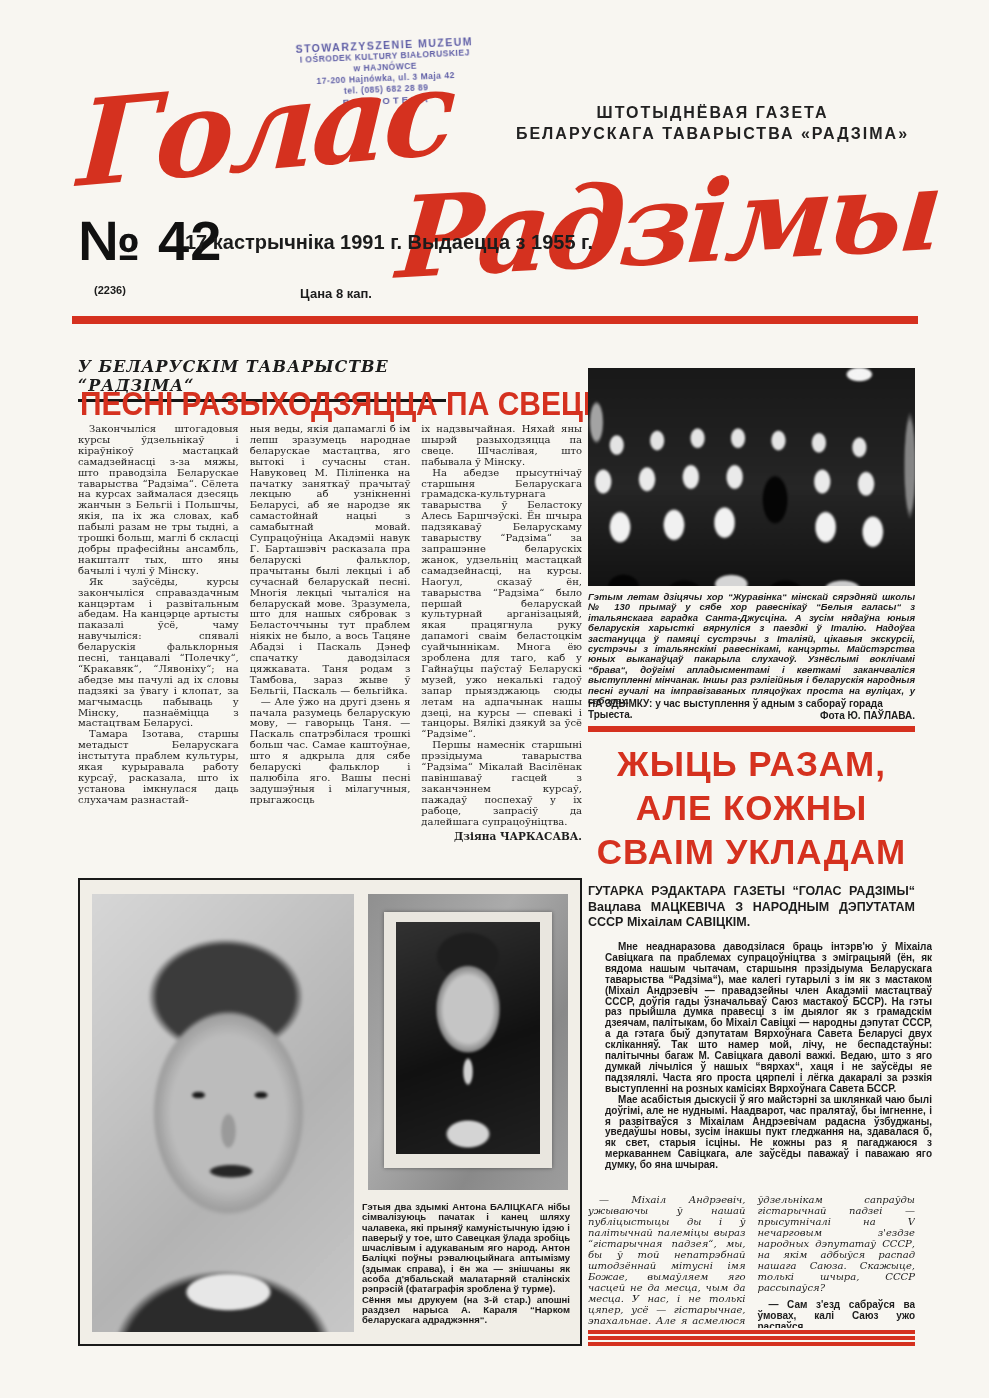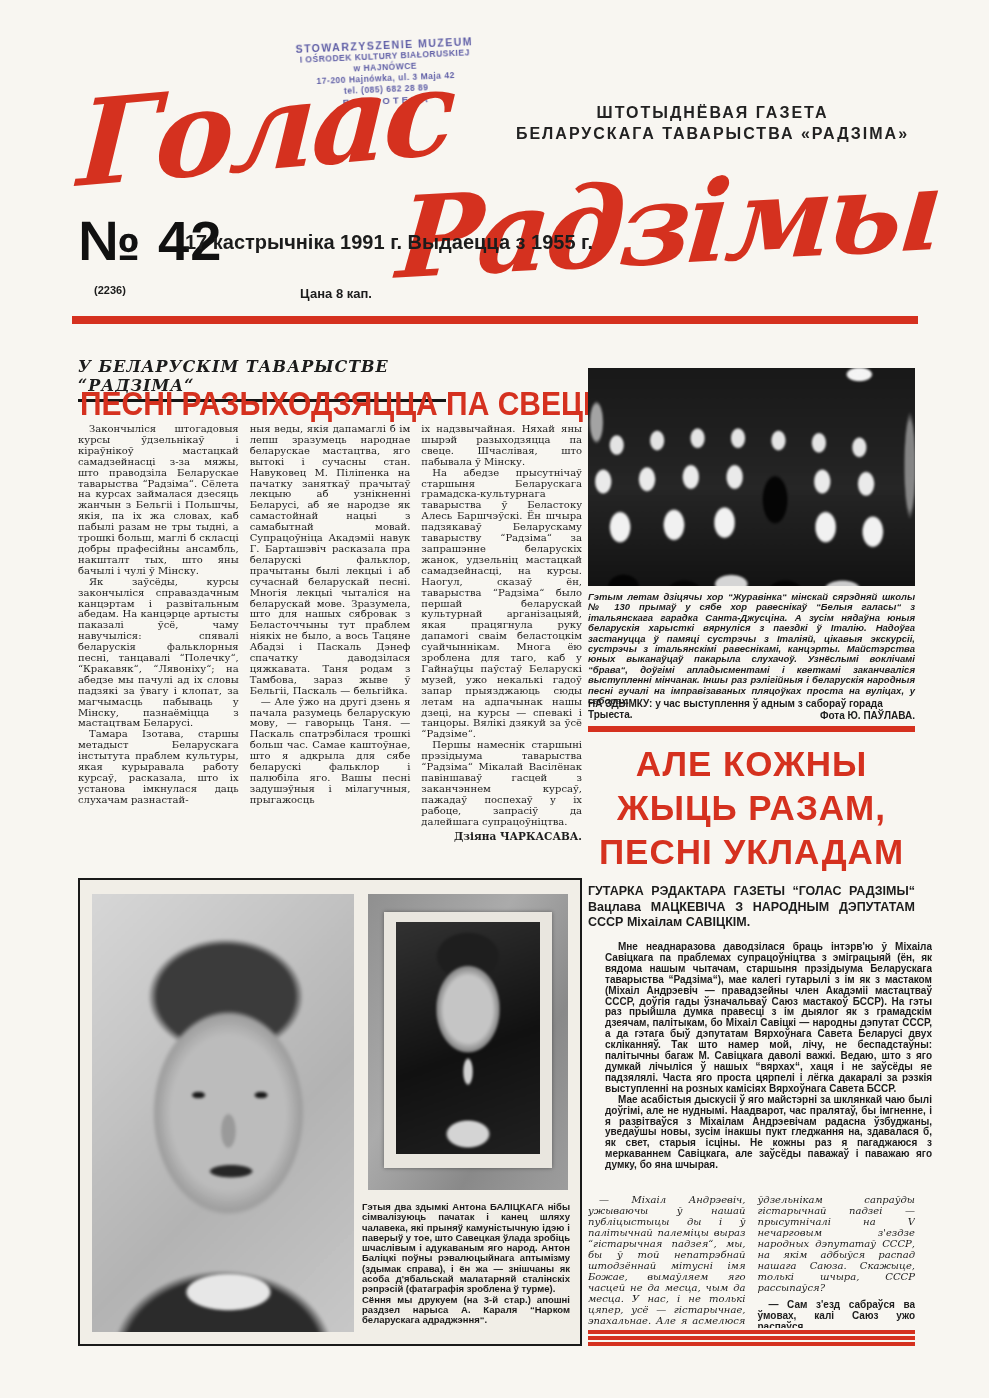--- a/index.html
+++ b/index.html
@@ -235,23 +235,23 @@
     <div id="choir-photo-art" class="art"></div>
   </div>
   <div id="choir-caption">
       <p>Гэтым летам дзіцячы хор “Журавінка“ мінскай сярэдняй школы № 130 прымаў у сябе хор равеснікаў “Белыя галасы“ з італьянскага гарадка Санта-Джусціна. А зусім нядаўна юныя беларускія харысткі вярнуліся з паездкі ў Італію. Надоўга застануцца ў памяці сустрэчы з Італіяй, цікавыя экскурсіі, сустрэчы з італьянскімі равеснікамі, канцэрты. Майстэрства юных выканаўцаў пакарыла слухачоў. Узнёслымі воклічамі “брава“, доўгімі апладысментамі і кветкамі заканчваліся выступленні мінчанак. Іншы раз рэлігійныя і беларускія народныя песні гучалі на імправізаваных пляцоўках проста на вуліцах, у саборах.</p>
     </div>
   <div id="choir-note">НА ЗДЫМКУ: у час выступлення ў адным з сабораў горада Трыеста.</div>
   <div id="choir-credit">Фота Ю. ПАЎЛАВА.</div>
   <div id="red-rule-2"></div>
 
   <div id="headline-interview">
+    <div>ЖЫЦЬ РАЗАМ,</div>
     <div>АЛЕ КОЖНЫ</div>
-    <div>ЖЫЦЬ РАЗАМ,</div>
-    <div>ПЕСНІ УКЛАДАМ</div>
+    <div>СВАІМ УКЛАДАМ</div>
   </div>
   <div id="interview-intro">ГУТАРКА РЭДАКТАРА ГАЗЕТЫ “ГОЛАС РАДЗІМЫ“ Вацлава МАЦКЕВІЧА З НАРОДНЫМ ДЭПУТАТАМ СССР Міхаілам САВІЦКІМ.</div>
   <div id="interview-lead">
       <p>Мне неаднаразова даводзілася браць інтэрв'ю ў Міхаіла Савіцкага па праблемах супрацоўніцтва з эміграцыяй (ён, як вядома нашым чытачам, старшыня прэзідыума Беларускага таварыства “Радзіма“), мае калегі гутарылі з ім як з мастаком (Міхаіл Андрэевіч — правадзейны член Акадэміі мастацтваў СССР, доўгія гады ўзначальваў Саюз мастакоў БССР). На гэты раз прыйшла думка правесці з ім дыялог як з грамадскім дзеячам, палітыкам, бо Міхаіл Савіцкі — народны дэпутат СССР, а да гэтага быў дэпутатам Вярхоўнага Савета Беларусі двух скліканняў. Так што намер мой, лічу, не беспадстаўны: палітычны багаж М. Савіцкага даволі важкі. Ведаю, што з яго думкай лічыліся ў нашых “вярхах“, хаця і не заўсёды яе падзялялі. Часта яго проста цярпелі і лёгка дакаралі за рэзкія выступленні на розных камісіях Вярхоўнага Савета БССР.</p>
       <p>Мае асабістыя дыскусіі ў яго майстэрні за шклянкай чаю былі доўгімі, але не нуднымі. Наадварот, час пралятаў, бы імгненне, і я развітваўся з Міхаілам Андрэевічам радасна ўзбуджаны, уведаўшы новы, зусім інакшы пукт гледжання на, здавалася б, як свет, старыя ісціны. Не кожны раз я пагаджаюся з меркаваннем Савіцкага, але заўсёды паважаў і паважаю яго думку, бо яна шчырая.</p>
     </div>
   <div id="interview-bottom">
     <div class="int-col">
       <p class="q q-first">— Міхаіл Андрэевіч, ужываючы ў нашай публіцыстыцы ды і ў палітычнай палеміцы выраз “гістарычная падзея“, мы, бы ў той непатрэбнай штодзённай мітусні імя Божае, вымаўляем яго часцей не да месца, чым да месца. У нас, і не толькі цяпер, усё — гістарычнае, эпахальнае. Але я асмелюся сцвярджаць, што не вазьму граха на душу, калі скажу, што вы былі</p>
     </div>

